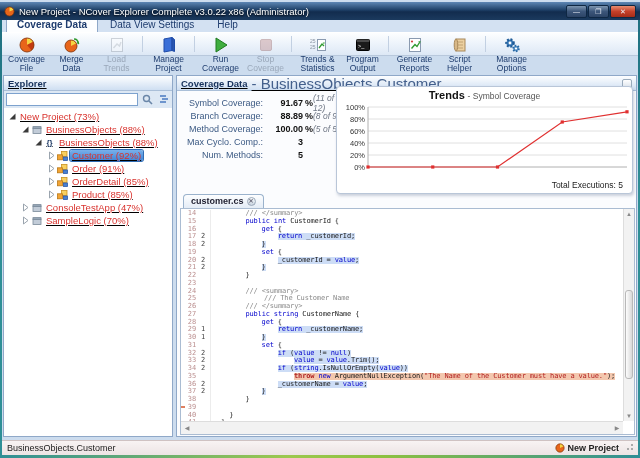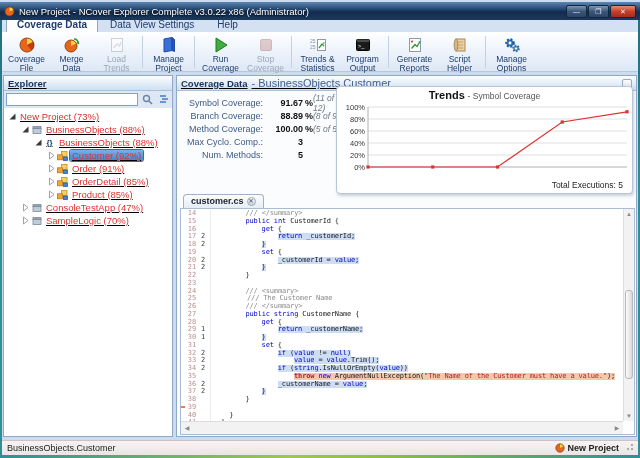--- a/index.html
+++ b/index.html
@@ -26,37 +26,37 @@
   .winbtn.close { width:26px; background:linear-gradient(#e88d71,#c4402a 50%,#a52c18); }
 
   
   .tabstrip { position:absolute; left:2px; right:2px; top:18px; height:15px; background:#d3e1f2;
     display:flex; align-items:flex-end; padding-left:4px; border-bottom:1px solid #fff; }
   .tab { padding:1px 10px 2px; font-size:10px; color:#1e3c6e; border:1px solid transparent; border-bottom:none;
     border-radius:3px 3px 0 0; margin-right:1px; }
   .tab.active { background:#fdfeff; border-color:#8fa8c8; font-weight:bold; }
 
   
-  .toolbar { position:absolute; left:2px; right:2px; top:33px; height:39px;
+  .toolbar { position:absolute; left:2px; right:2px; top:33px; height:23px;
     background:linear-gradient(#fdfeff,#eef4fb 45%,#dde8f5); border-bottom:1px solid #b8c8dc;
     display:flex; align-items:stretch; padding:1px 2px; }
   .tb-btn { width:45px; display:flex; flex-direction:column; align-items:center; padding-top:2px; border-radius:2px; }
   .tb-icon { width:18px; height:18px; margin-bottom:1px; }
   .tb-icon svg { width:18px; height:18px; display:block; }
   .tb-lbl { font-size:8.5px; line-height:8.5px; color:#1e3c6e; text-align:center; }
   .tb-btn.disabled .tb-lbl { color:#9aa8ba; }
   .tb-btn.disabled .tb-icon { opacity:.4; filter:grayscale(.5); }
   .tb-sep { width:1px; background:#c2d0e2; margin:2px 3px; }
 
   
   .panel { position:absolute; background:#fbfcfe; border:1px solid #8fa8c8;text-decoration:underline; }
   .panel-hdr { height:15px; background:linear-gradient(#fdfeff,#cfdff2); border-bottom:1px solid #aabfd8;
     display:flex; align-items:center; padding:0 4px; font-size:9.5px; }
   .panel-hdr b { color:#17325c; }
-  .hdr-sub { color:#44608c; margin-left:4px; font-size:11px; }
+  .hdr-sub { color:#44608c; margin-left:4px; font-size:15px; }
 
   #explorer { left:3px; top:75px; width:170px; height:362px; display:flex; flex-direction:column; }
   .search-row { height:17px; background:#dde8f4; display:flex; align-items:center; padding:1px 2px; gap:2px; }
   .search-input { flex:1; height:13px; border:1px solid #7da2ce; background:#fff; font-size:9px; padding:0 2px; }
   .mini-ico { width:14px; height:13px; display:flex; align-items:center; justify-content:center; border-radius:2px; }
   .mini-ico svg { width:11px; height:11px; }
   .tree { flex:1; background:#fff; overflow:hidden; padding-top:2px; }
   .tree-row { display:flex; align-items:center; height:13px; white-space:nowrap; }
   .tw-arrow { width:9px; height:9px; margin-right:1px; flex:none; }
   .tw-icon { width:11px; height:10px; margin-right:2px; flex:none; display:flex; align-items:center; justify-content:center; }
@@ -483,21 +483,21 @@
             <div class="cl"><span class="cl-ln">15</span><span class="cl-cnt"></span><span class="cl-code" style="padding-left: 34.4px;"><span class="seg"><span class="tk-kw">public</span><span class="tk-pl"> </span><span class="tk-kw">int</span><span class="tk-pl"> CustomerId {</span></span></span></div>
             <div class="cl"><span class="cl-ln">16</span><span class="cl-cnt"></span><span class="cl-code" style="padding-left: 50.6px;"><span class="seg"><span class="tk-kw">get</span><span class="tk-pl"> {</span></span></span></div>
             <div class="cl"><span class="cl-ln">17</span><span class="cl-cnt">2</span><span class="cl-code" style="padding-left: 66.8px;"><span class="seg cov"><span class="tk-kw">return</span><span class="tk-pl"> _customerId;</span></span></span></div>
             <div class="cl"><span class="cl-ln">18</span><span class="cl-cnt">2</span><span class="cl-code" style="padding-left: 50.6px;"><span class="seg cov"><span class="tk-pl">}</span></span></span></div>
             <div class="cl"><span class="cl-ln">19</span><span class="cl-cnt"></span><span class="cl-code" style="padding-left: 50.6px;"><span class="seg"><span class="tk-kw">set</span><span class="tk-pl"> {</span></span></span></div>
             <div class="cl"><span class="cl-ln">20</span><span class="cl-cnt">2</span><span class="cl-code" style="padding-left: 66.8px;"><span class="seg cov"><span class="tk-pl">_customerId = </span><span class="tk-kw">value</span><span class="tk-pl">;</span></span></span></div>
             <div class="cl"><span class="cl-ln">21</span><span class="cl-cnt">2</span><span class="cl-code" style="padding-left: 50.6px;"><span class="seg cov"><span class="tk-pl">}</span></span></span></div>
             <div class="cl"><span class="cl-ln">22</span><span class="cl-cnt"></span><span class="cl-code" style="padding-left: 34.4px;"><span class="seg"><span class="tk-pl">}</span></span></span></div>
             <div class="cl"><span class="cl-ln">23</span><span class="cl-cnt"></span><span class="cl-code" style="padding-left: 2px;"><span class="seg"></span></span></div>
             <div class="cl"><span class="cl-ln">24</span><span class="cl-cnt"></span><span class="cl-code" style="padding-left: 34.4px;"><span class="seg"><span class="tk-com">/// &lt;summary&gt;</span></span></span></div>
-            <div class="cl"><span class="cl-ln">25</span><span class="cl-cnt"></span><span class="cl-code" style="padding-left: 36px;"><span class="seg"><span class="tk-com">/// The Customer Name</span></span></span></div>
+            <div class="cl"><span class="cl-ln">25</span><span class="cl-cnt"></span><span class="cl-code" style="padding-left: 53px;"><span class="seg"><span class="tk-com">/// The Customer Name</span></span></span></div>
             <div class="cl"><span class="cl-ln">26</span><span class="cl-cnt"></span><span class="cl-code" style="padding-left: 34.4px;"><span class="seg"><span class="tk-com">/// &lt;/summary&gt;</span></span></span></div>
             <div class="cl"><span class="cl-ln">27</span><span class="cl-cnt"></span><span class="cl-code" style="padding-left: 34.4px;"><span class="seg"><span class="tk-kw">public</span><span class="tk-pl"> </span><span class="tk-kw">string</span><span class="tk-pl"> CustomerName {</span></span></span></div>
             <div class="cl"><span class="cl-ln">28</span><span class="cl-cnt"></span><span class="cl-code" style="padding-left: 50.6px;"><span class="seg"><span class="tk-kw">get</span><span class="tk-pl"> {</span></span></span></div>
             <div class="cl"><span class="cl-ln">29</span><span class="cl-cnt">1</span><span class="cl-code" style="padding-left: 66.8px;"><span class="seg cov"><span class="tk-kw">return</span><span class="tk-pl"> _customerName;</span></span></span></div>
             <div class="cl"><span class="cl-ln">30</span><span class="cl-cnt">1</span><span class="cl-code" style="padding-left: 50.6px;"><span class="seg cov"><span class="tk-pl">}</span></span></span></div>
             <div class="cl"><span class="cl-ln">31</span><span class="cl-cnt"></span><span class="cl-code" style="padding-left: 50.6px;"><span class="seg"><span class="tk-kw">set</span><span class="tk-pl"> {</span></span></span></div>
             <div class="cl"><span class="cl-ln">32</span><span class="cl-cnt">2</span><span class="cl-code" style="padding-left: 66.8px;"><span class="seg cov"><span class="tk-kw">if</span><span class="tk-pl"> (</span><span class="tk-kw">value</span><span class="tk-pl"> != </span><span class="tk-kw">null</span><span class="tk-pl">)</span></span></span></div>
             <div class="cl"><span class="cl-ln">33</span><span class="cl-cnt">2</span><span class="cl-code" style="padding-left: 83px;"><span class="seg cov"><span class="tk-kw">value</span><span class="tk-pl"> = </span><span class="tk-kw">value</span><span class="tk-pl">.Trim();</span></span></span></div>
             <div class="cl"><span class="cl-ln">34</span><span class="cl-cnt">2</span><span class="cl-code" style="padding-left: 66.8px;"><span class="seg cov"><span class="tk-kw">if</span><span class="tk-pl"> (</span><span class="tk-kw">string</span><span class="tk-pl">.IsNullOrEmpty(</span><span class="tk-kw">value</span><span class="tk-pl">))</span></span></span></div>
             <div class="cl"><span class="cl-ln">35</span><span class="cl-cnt"></span><span class="cl-code" style="padding-left: 83px;"><span class="seg uncov"><span class="tk-kwr">throw</span><span class="tk-pl"> </span><span class="tk-kw">new</span><span class="tk-pl"> ArgumentNullException(</span><span class="tk-str">"The Name of the Customer must have a value."</span><span class="tk-pl">);</span></span></span></div>

